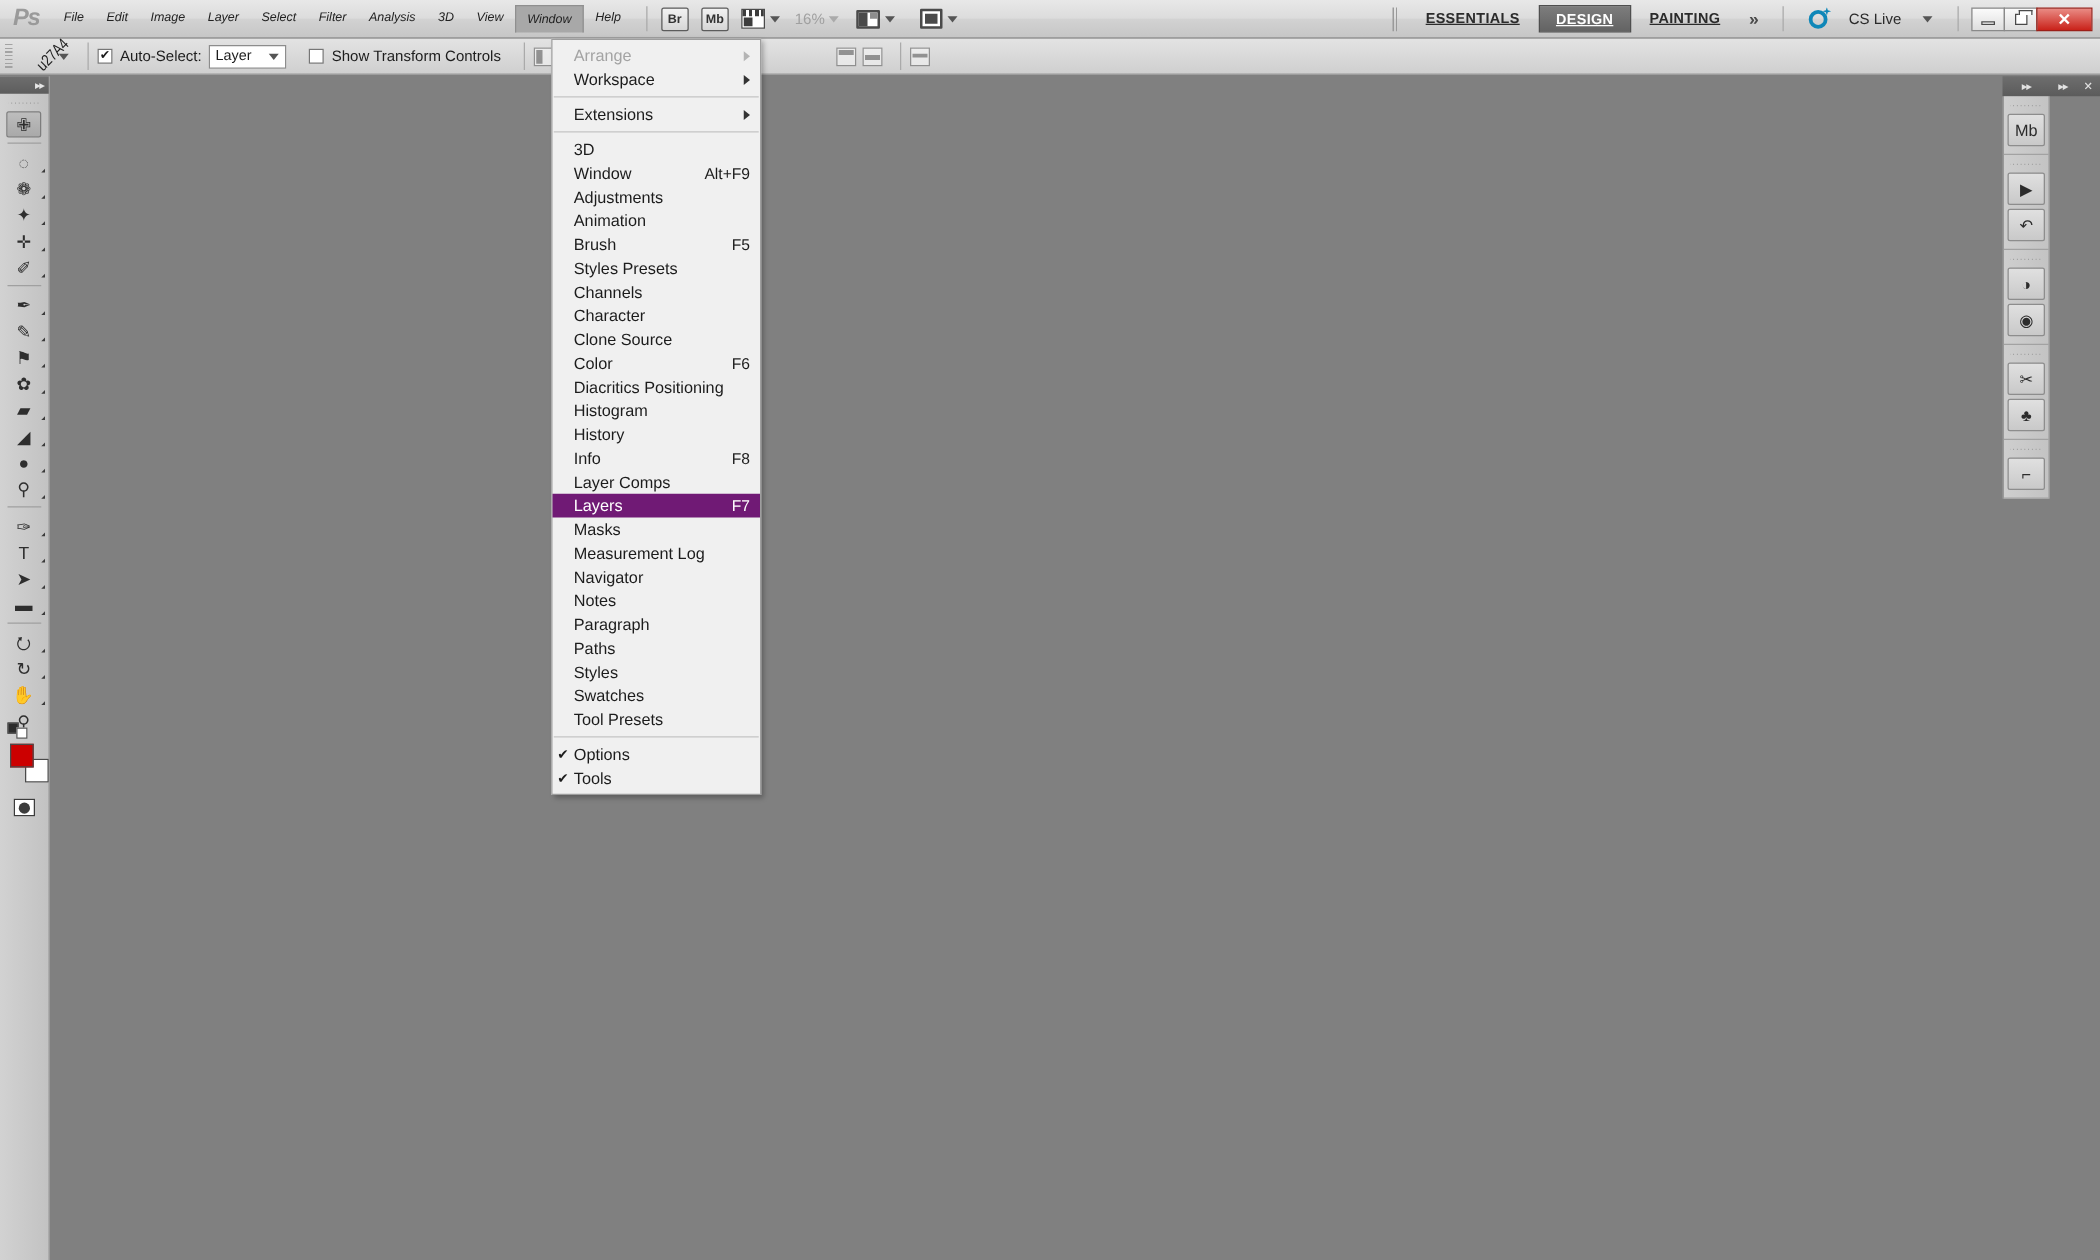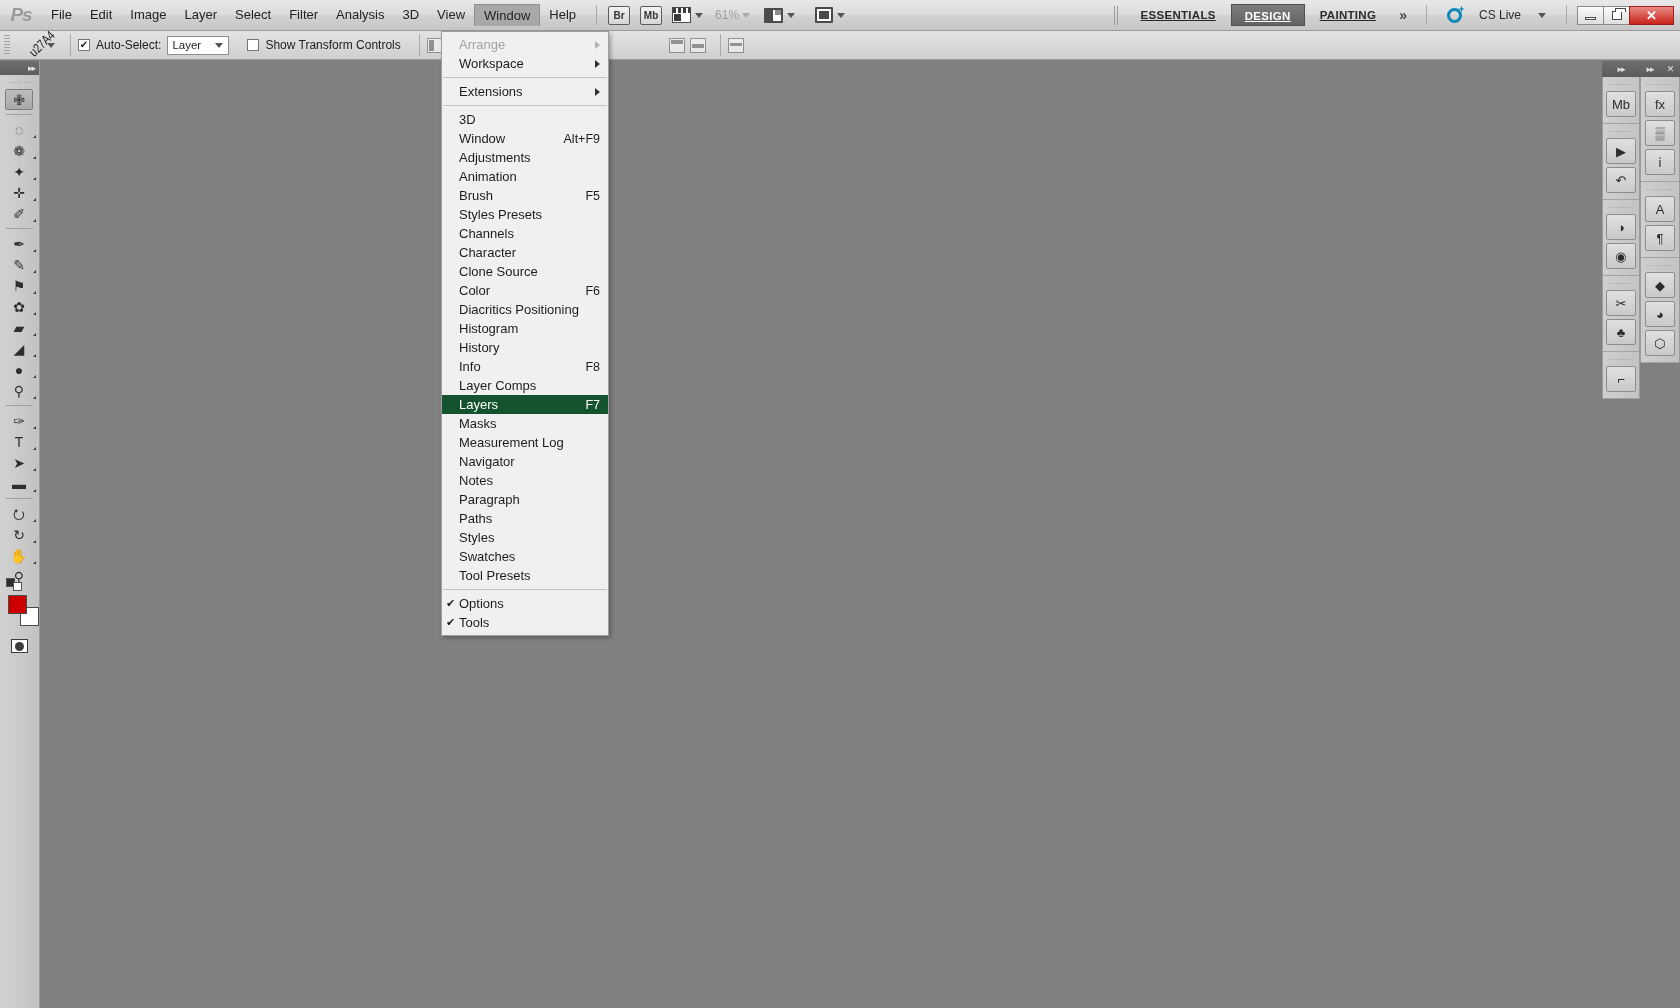--- a/index.html
+++ b/index.html
@@ -18,22 +18,22 @@
     border-bottom: 1px solid #9a9a9a;
     display: flex; align-items: center;
   }
   .ps-logo {
     width: 42px; height: 30px; display: flex; align-items: center;
     justify-content: center; font-size: 19px; font-weight: bold;
     color: #9a9a9a; letter-spacing: -1px; font-style: italic;
   }
   .menu-items { display: flex; align-items: center; height: 30px; }
   .menu-item {
-    padding: 0 9px; height: 22px; line-height: 22px; font-size: 13px;
-    color: #222; cursor: default; white-space: nowrap;
+    padding: 0 9px; height: 22px; line-height: 22px; font-size: 10px;
+    color: #222; cursor: default; white-space: nowrap; font-style: italic;
   }
   .menu-item.active {
     background: #a8a8a8; color: #222;
     border-left: 1px solid #8f8f8f; border-top: 1px solid #8f8f8f;
     border-right: 1px solid #8f8f8f;
   }
   .mb-sep {
     width: 1px; height: 20px; background: #a9a9a9; margin: 0 11px;
   }
   .mb-btn {
@@ -268,21 +268,21 @@
     box-shadow: 2px 2px 4px rgba(0,0,0,.28);
     padding: 3px 0; z-index: 50; font-size: 13px; color: #1c1c1c;
   }
   .dd-item {
     height: 19px; display: flex; align-items: center;
     padding: 0 8px 0 0; cursor: default; position: relative;
   }
   .dd-check { width: 17px; text-align: center; font-size: 11px; color:#1c1c1c; }
   .dd-label { flex: 1; white-space: nowrap; }
   .dd-short { color: #1c1c1c; font-size: 12.5px; padding-left: 10px; }
-  .dd-item.hl { background: #14532d; color: #fff; }
+  .dd-item.hl { background: #701a75; color: #fff; }
   .dd-item.hl .dd-short { color:#fff; }
   .dd-item.disabled .dd-label { color: #a3a3a3; }
   .dd-item.disabled .dd-arrow { border-left-color:#b4b4b4; }
   .dd-arrow {
     width: 0; height: 0; margin-left: 6px;
     border-top: 4px solid transparent; border-bottom: 4px solid transparent;
     border-left: 5px solid #333;
   }
   .dd-sep { height:1px; background:#c4c4c4; margin: 4px 1px; }
 </style>
@@ -309,21 +309,21 @@
 
     <div class="mb-sep"></div>
     <div class="mb-btn">Br</div>
     <div class="mb-btn">Mb</div>
 
     <div class="mb-icon-group">
       <div class="filmstrip-ic"></div>
       <div class="caret-dn"></div>
     </div>
 
-    <div class="zoomval">61%</div>
+    <div class="zoomval">16%</div>
     <div class="caret-dn dim"></div>
 
     <div class="mb-icon-group" style="margin-left:14px">
       <div class="screenmode-ic"></div>
       <div class="caret-dn"></div>
     </div>
 
     <div class="mb-icon-group" style="margin-left:14px">
       <div class="arrange-ic"></div>
       <div class="caret-dn"></div>
@@ -545,39 +545,20 @@
           <div class="rd-grp">
             <div class="rd-grp-dots"></div>
             <div class="rd-btn">✂</div>
             <div class="rd-btn">♣</div>
           </div>
           <div class="rd-grp">
             <div class="rd-grp-dots"></div>
             <div class="rd-btn">⌐</div>
           </div>
         </div>
-      <div class="rd-col colB" id="dockColB">
-          <div class="rd-grp">
-            <div class="rd-grp-dots"></div>
-            <div class="rd-btn">fx</div>
-            <div class="rd-btn">▒</div>
-            <div class="rd-btn">ℹ</div>
-          </div>
-          <div class="rd-grp">
-            <div class="rd-grp-dots"></div>
-            <div class="rd-btn">A</div>
-            <div class="rd-btn">¶</div>
-          </div>
-          <div class="rd-grp">
-            <div class="rd-grp-dots"></div>
-            <div class="rd-btn">◆</div>
-            <div class="rd-btn">◕</div>
-            <div class="rd-btn">⬡</div>
-          </div>
-        </div>
     </div>
   </div>
 
   <div class="dropdown" id="windowMenu">
       <div class="dd-item disabled">
         <span class="dd-check"></span>
         <span class="dd-label">Arrange</span>
         <span class="dd-arrow"></span>
       </div>
       <div class="dd-item">

